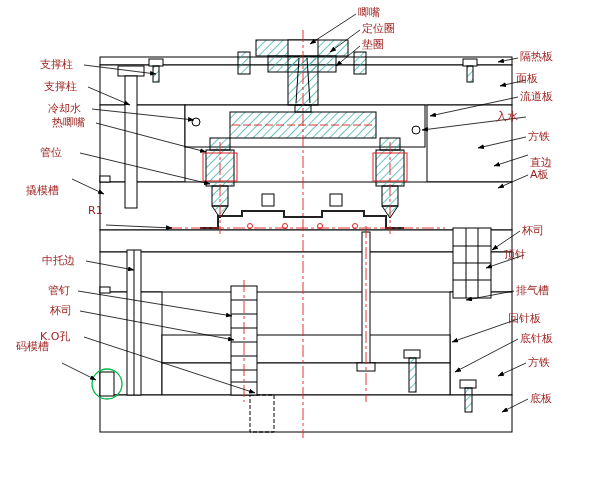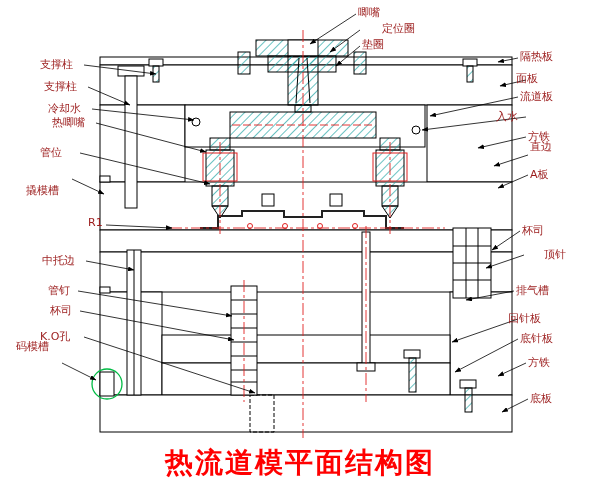--- a/index.html
+++ b/index.html
@@ -187,40 +187,39 @@
       <line x1="528" y1="399" x2="502" y2="412" marker-end="url(#arrow)"></line>
     </g>
   </svg>
 
   <div class="lbl" style="left:40px;top:58px">支撑柱</div>
   <div class="lbl" style="left:44px;top:80px">支撑柱</div>
   <div class="lbl" style="left:48px;top:102px">冷却水</div>
   <div class="lbl" style="left:52px;top:116px">热唧嘴</div>
   <div class="lbl" style="left:40px;top:146px">管位</div>
   <div class="lbl" style="left:26px;top:184px">撬模槽</div>
-  <div class="lbl" style="left:88px;top:216px">R1</div>
+  <div class="lbl" style="left:88px;top:204px">R1</div>
   <div class="lbl" style="left:42px;top:254px">中托边</div>
   <div class="lbl" style="left:48px;top:284px">管钉</div>
   <div class="lbl" style="left:50px;top:304px">杯司</div>
   <div class="lbl" style="left:40px;top:330px">K.O孔</div>
   <div class="lbl" style="left:16px;top:340px">码模槽</div>
 
   <div class="lbl" style="left:358px;top:6px">唧嘴</div>
-  <div class="lbl" style="left:382px;top:22px">定位圈</div>
+  <div class="lbl" style="left:362px;top:22px">定位圈</div>
   <div class="lbl" style="left:362px;top:38px">垫圈</div>
 
   <div class="lbl" style="left:520px;top:50px">隔热板</div>
   <div class="lbl" style="left:516px;top:72px">面板</div>
   <div class="lbl" style="left:520px;top:90px">流道板</div>
   <div class="lbl" style="left:496px;top:110px">入水</div>
   <div class="lbl" style="left:528px;top:130px">方铁</div>
-  <div class="lbl" style="left:530px;top:140px">直边</div>
+  <div class="lbl" style="left:530px;top:156px">直边</div>
   <div class="lbl" style="left:530px;top:168px">A板</div>
   <div class="lbl" style="left:522px;top:224px">杯司</div>
-  <div class="lbl" style="left:544px;top:248px">顶针</div>
+  <div class="lbl" style="left:504px;top:248px">顶针</div>
   <div class="lbl" style="left:516px;top:284px">排气槽</div>
   <div class="lbl" style="left:508px;top:312px">回针板</div>
   <div class="lbl" style="left:520px;top:332px">底针板</div>
   <div class="lbl" style="left:528px;top:356px">方铁</div>
   <div class="lbl" style="left:530px;top:392px">底板</div>
 
-  <div class="title">热流道模平面结构图</div>
 </div>
 
 </body></html>

